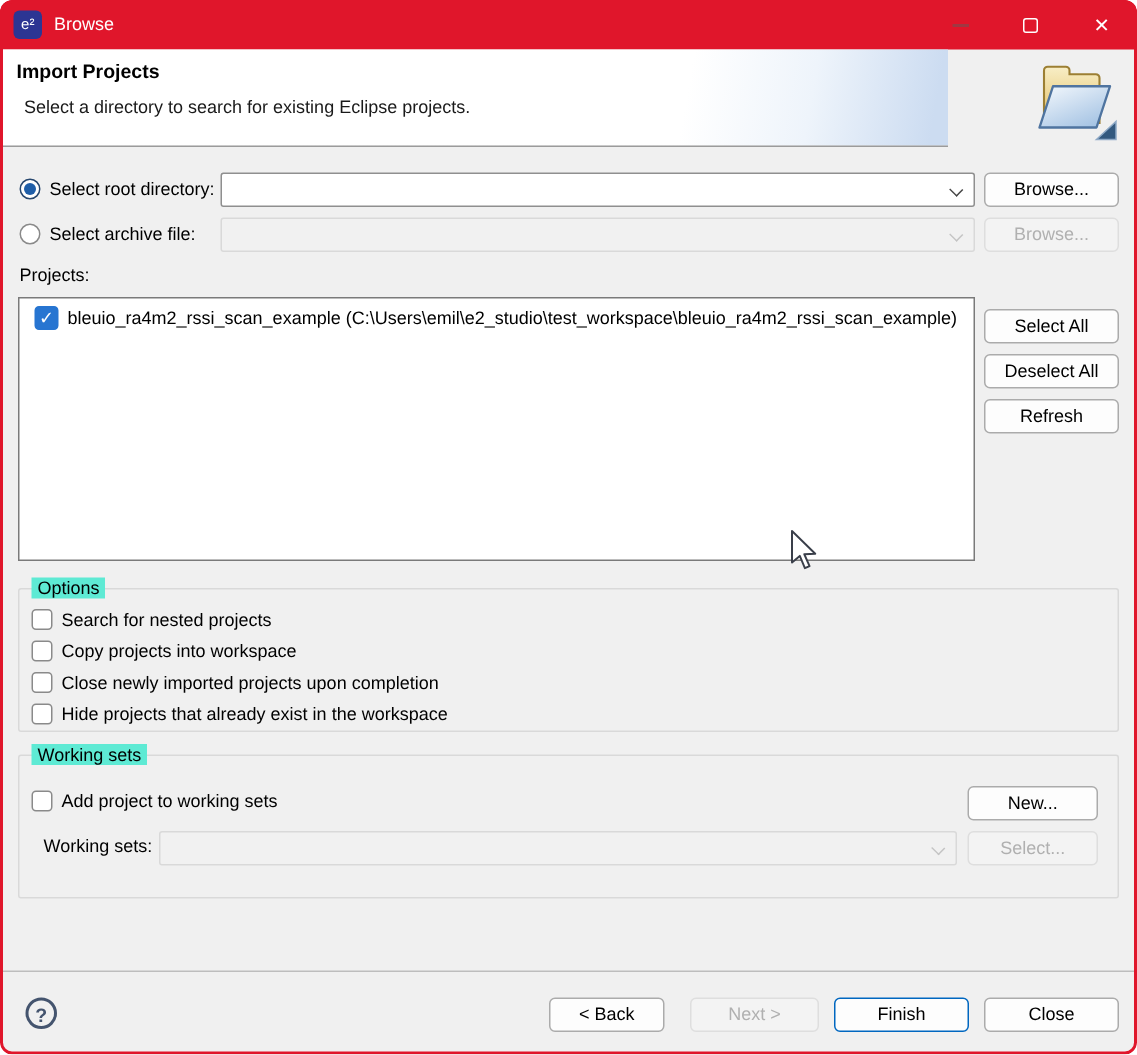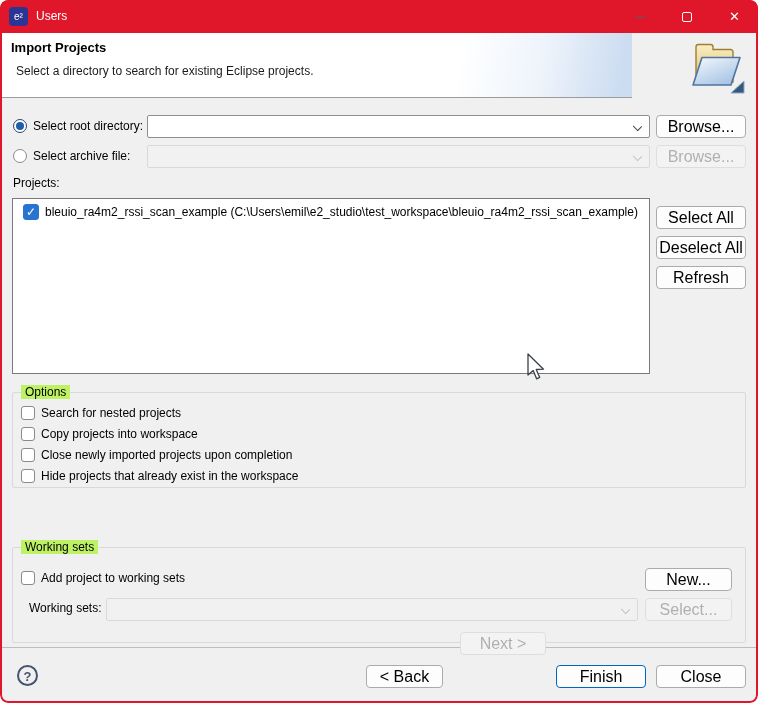--- a/index.html
+++ b/index.html
@@ -25,46 +25,46 @@
   
   .lbl{font-size:12px;color:#000;white-space:nowrap;}
   .lbl.dis{color:#000000;}
   .radio{width:14px;height:14px;border-radius:50%;border:1px solid #8a8a8a;background:#fff;position:absolute;}
   .radio.checked{border:1px solid #27476e;}
   .radio.checked::after{content:"";position:absolute;left:2px;top:2px;width:8px;height:8px;border-radius:50%;background:#1f5ea8;}
   .combo{position:absolute;height:23px;background:#fff;border:1px solid #8f8f8f;border-radius:2px;font-size:12px;line-height:21px;padding:0 22px 0 6px;overflow:hidden;white-space:nowrap;}
   .combo .chev{position:absolute;right:8px;top:7px;width:7px;height:7px;border-right:1.3px solid #444;border-bottom:1.3px solid #444;transform:rotate(45deg) scale(1,0.9);transform-origin:center;}
   .combo.dis{background:#f1f1f1;border-color:#d9d9d9;}
   .combo.dis .chev{border-color:#c4c4c4;}
-  .btn{position:absolute;height:23px;background:#fdfdfd;border:1px solid #ababab;border-radius:4px;font-size:16px;color:#000;text-align:center;line-height:21px;padding:0;}
+  .btn{position:absolute;height:23px;background:#fdfdfd;border:1px solid #ababab;border-radius:4px;font-size:12px;color:#000;text-align:center;line-height:21px;padding:0;}
   .btn.dis{background:#f3f3f3;border-color:#dedede;color:#b0b0b0;}
   .btn.default{border:1.5px solid #0067c0;}
   .checkbox{width:14px;height:14px;border:1px solid #8a8a8a;border-radius:3px;background:#fff;position:absolute;}
   .checkbox.checked{width:16px;height:16px;background:#2775d1;border:1px solid #2775d1;color:#fff;font-size:12px;line-height:15px;text-align:center;}
 
   .listbox{position:absolute;left:12px;top:198px;width:638px;height:176px;background:#fff;border:1px solid #7a7a7a;}
   .listitem{position:absolute;left:0;top:4px;width:100%;height:20px;}
   .listitem .lbl{position:absolute;left:32px;top:2px;}
 
   .group{position:absolute;border:1px solid #d9d9d9;border-radius:2px;}
-  .legend{position:absolute;top:-8px;left:8px;background:#bef264;padding:0 4px;font-size:12px;color:#000;}
+  .legend{position:absolute;top:-8px;left:8px;background:#5eead4;padding:0 4px;font-size:12px;color:#000;}
 
   .sep{position:absolute;left:0;top:647px;width:758px;height:1px;background:#bdbdbd;}
   .help{position:absolute;left:17px;top:665px;width:21px;height:21px;border:2px solid #44546e;border-radius:50%;color:#44546e;font-size:13px;font-weight:bold;text-align:center;line-height:20px;}
 
   .cursor{position:absolute;left:526px;top:353px;z-index:40;}
 </style>
 </head>
 <body>
 
 <div class="window">
 
   <div class="titlebar">
     <div class="appicon">e²</div>
-    <div class="wtitle">Users</div>
+    <div class="wtitle">Browse</div>
     <div class="capbtn" style="left:617px;">
         <div class="glyph-min"></div>
       </div>
     <div class="capbtn" style="left:664px;">
         <div class="glyph-max"></div>
       </div>
     <div class="capbtn" style="left:711px;width:47px;">
         <div class="glyph-close">✕</div>
       </div>
   </div>
@@ -128,37 +128,37 @@
     <div>
       <div class="checkbox" style="left:8px;top:55px;"></div>
       <div class="lbl abs" style="left:28px;top:55px;">Close newly imported projects upon completion</div>
     </div>
     <div>
       <div class="checkbox" style="left:8px;top:76px;"></div>
       <div class="lbl abs" style="left:28px;top:76px;">Hide projects that already exist in the workspace</div>
     </div>
   </div>
 
-  <div class="group" style="left:12px;top:503px;width:734px;height:96px;margin-top:44px;">
+  <div class="group" style="left:12px;top:503px;width:734px;height:96px;">
     <div class="legend">Working sets</div>
     <div class="checkbox" style="left:8px;top:23px;"></div>
     <div class="lbl abs" style="left:28px;top:23px;">Add project to working sets</div>
     <button class="btn" style="left:632px;top:20px;width:87px;">New...</button>
     <div class="lbl dis abs" style="left:16px;top:53px;">Working sets:</div>
     <div class="combo dis" style="left:93px;top:50px;width:532px;">
       <span></span>
       <span class="chev"></span>
     </div>
     <button class="btn dis" style="left:632px;top:50px;width:87px;">Select...</button>
   </div>
 
   <div class="sep"></div>
   <div class="help">?</div>
   <button class="btn" style="left:366px;top:665px;width:77px;">&lt; Back</button>
-  <button class="btn dis" style="left:460px;top:632px;width:86px;">Next &gt;</button>
+  <button class="btn dis" style="left:460px;top:665px;width:86px;">Next &gt;</button>
   <button class="btn default" style="left:556px;top:665px;width:90px;">Finish</button>
   <button class="btn" style="left:656px;top:665px;width:90px;">Close</button>
 
   <svg class="cursor" width="20" height="28" viewBox="0 0 20 28">
     <path d="M2,1 L2,22 L7.2,17.6 L10.6,25.8 L13.7,24.4 L10.2,16.5 L17.5,16.2 Z" fill="#fff" stroke="#3a3f4a" stroke-width="1.3" stroke-linejoin="round"></path>
   </svg>
 
   <div class="frame"></div>
 </div>
 

